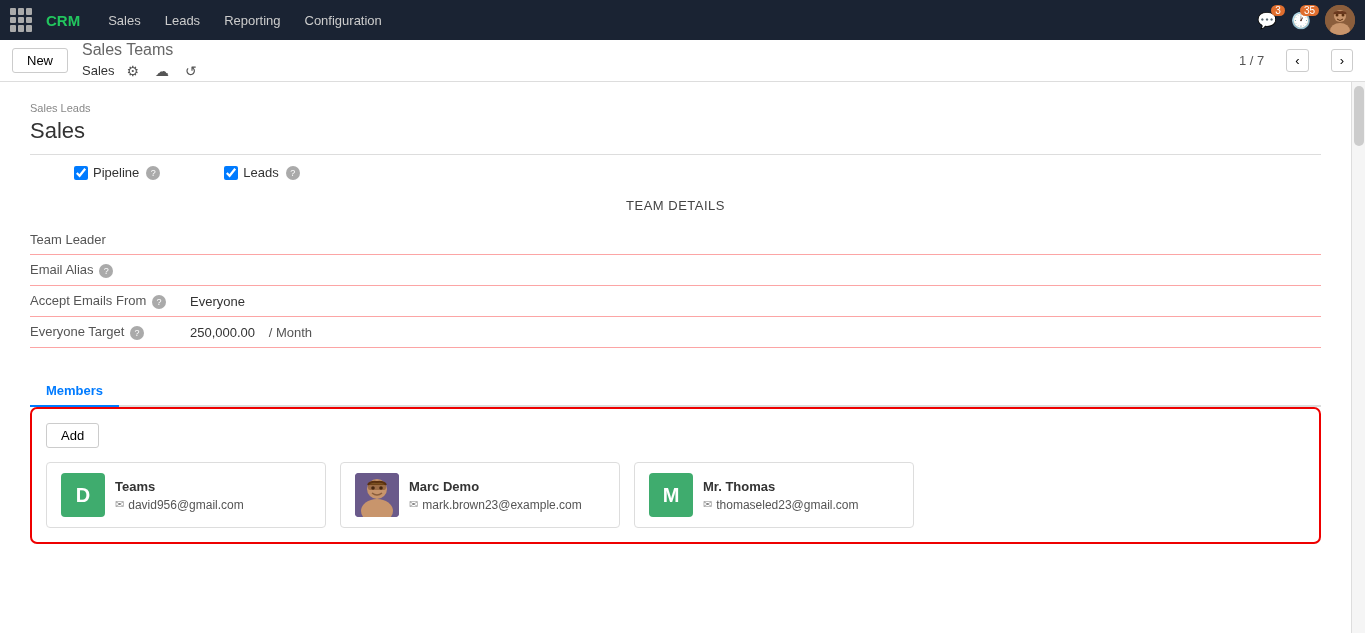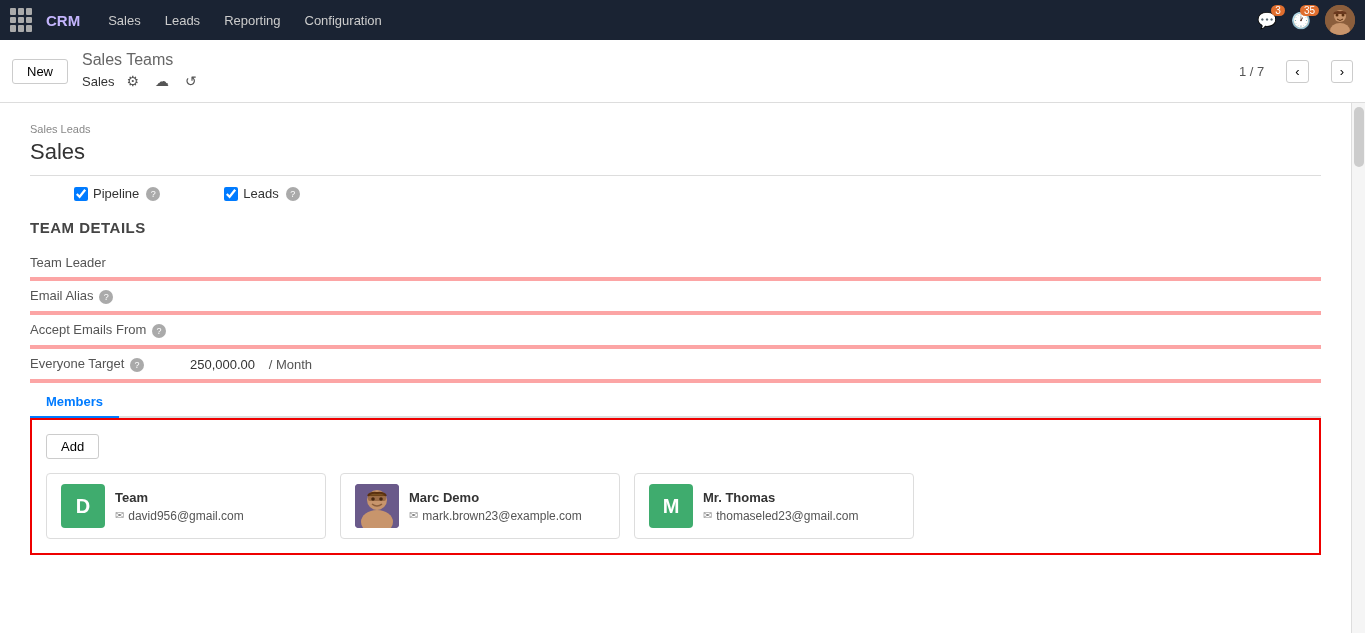--- a/index.html
+++ b/index.html
@@ -14,21 +14,21 @@
       padding: 0 10px;
       height: 40px;
       flex-shrink: 0;
     }
     .topnav-apps {
       width: 24px; height: 24px;
       display: grid; grid-template-columns: repeat(3,6px); gap: 2px;
       margin-right: 12px; cursor: pointer;
     }
     .topnav-apps span { background: #aaa; border-radius: 1px; }
-    .topnav-brand { color: #c4b5fd; font-weight: bold; font-size: 15px; margin-right: 18px; }
+    .topnav-brand { color: #22c55e; font-weight: bold; font-size: 15px; margin-right: 18px; }
     .topnav-menu { display: flex; gap: 4px; }
     .topnav-menu-item {
       color: #ccc; padding: 4px 10px; cursor: pointer; border-radius: 3px; font-size: 13px;
     }
     .topnav-right { margin-left: auto; display: flex; align-items: center; gap: 14px; }
     .topnav-icon { position: relative; cursor: pointer; color: #ccc; font-size: 16px; }
     .topnav-badge {
       position: absolute; top: -6px; right: -8px;
       background: #e06e2e; color: #fff; border-radius: 8px;
       font-size: 10px; padding: 0 4px; min-width: 14px; text-align: center;
@@ -36,21 +36,21 @@
     .topnav-avatar {
       width: 30px; height: 30px; border-radius: 50%; background: #8b5e3c;
       display: flex; align-items: center; justify-content: center; cursor: pointer; overflow: hidden;
     }
     .topnav-avatar svg { width: 30px; height: 30px; }
 
     
     .toolbar {
       background: #fff; border-bottom: 1px solid #ddd;
       display: flex; align-items: center; padding: 6px 12px;
-      height: 63px; flex-shrink: 0;
+      height: 42px; flex-shrink: 0;
     }
     .btn-new {
       border: 1px solid #ccc; background: #fff; padding: 4px 14px;
       cursor: pointer; font-size: 13px; border-radius: 3px; margin-right: 14px;
     }
     .breadcrumb { display: flex; flex-direction: column; }
     .breadcrumb-top { color: #666; font-size: 16px; cursor: pointer; }
     .breadcrumb-actions { display: flex; align-items: center; gap: 8px; margin-top: 2px; }
     .breadcrumb-current { font-size: 13px; color: #333; }
     .icon-btn {
@@ -78,40 +78,40 @@
     
     .section-label { font-size: 11px; color: #888; margin-bottom: 4px; }
     .record-title { font-size: 22px; color: #333; margin-bottom: 10px; }
     .divider { border: none; border-top: 1px solid #ddd; margin: 10px 0; }
 
     .checkboxes { display: flex; gap: 20px; margin-bottom: 18px; }
     .checkbox-item { display: flex; align-items: center; gap: 5px; font-size: 13px; color: #333; padding-left: 44px; }
     .checkbox-item input[type=checkbox] { accent-color: #007bff; width: 14px; height: 14px; }
     .help-icon { display: inline-block; width: 14px; height: 14px; border-radius: 50%; background: #aaa; color: #fff; font-size: 9px; text-align: center; line-height: 14px; cursor: pointer; margin-left: 2px; }
 
-    .team-details-header { font-size: 15px; font-weight: bold; color: #444; letter-spacing: 0.5px; margin-bottom: 12px; text-transform: uppercase; }
-    .form-row { display: flex; align-items: center; padding: 7px 0; border-bottom: 4px solid #fca5a5; }
+    .team-details-header { font-size: 13px; font-weight: normal; color: #444; letter-spacing: 0.5px; margin-bottom: 12px; text-transform: uppercase; text-align: center; }
+    .form-row { display: flex; align-items: center; padding: 7px 0; border-bottom: 1px solid #fca5a5; }
     .form-label { width: 160px; color: #555; font-size: 13px; flex-shrink: 0; }
     .form-value { flex: 1; color: #333; font-size: 13px; }
     .email-alias-row { display: flex; align-items: center; gap: 8px; }
     .email-input { border: none; outline: none; color: #0056b3; font-size: 13px; min-width: 80px; }
     .email-domain { color: #aaa; font-size: 13px; }
 
     
-    .members-tab-area { margin-top: 4px; }
+    .members-tab-area { margin-top: 28px; }
     .tab-bar { display: flex; border-bottom: 2px solid #ddd; margin-bottom: 0; }
     .tab {
       padding: 7px 16px; cursor: pointer; font-size: 13px; color: #555;
       border-bottom: 2px solid transparent; margin-bottom: -2px;
     }
     .tab.active { color: #007bff; border-bottom-color: #007bff; font-weight: bold; }
 
     
     .members-list-area {
-      border: 2px solid #e00; border-radius: 0; padding: 14px; margin-top: 0;
+      border: 2px solid #e00; border-radius: 7px; padding: 14px; margin-top: 0;
     }
     .btn-add {
       border: 1px solid #ccc; background: #fff; padding: 4px 14px;
       cursor: pointer; font-size: 13px; border-radius: 3px; margin-bottom: 14px;
       display: inline-block;
     }
     .member-cards { display: flex; gap: 14px; flex-wrap: wrap; }
     .member-card {
       border: 1px solid #ddd; border-radius: 4px; padding: 10px 14px;
       display: flex; align-items: center; gap: 10px; min-width: 280px;
@@ -221,20 +221,21 @@
         <span>Email Alias</span>
         <span class="help-icon">?</span>
       </span>
     </div>
 
     <div class="form-row">
       <span class="form-label">
         <span>Accept Emails From</span>
         <span class="help-icon">?</span>
       </span>
+      <span class="form-value">Everyone</span>
     </div>
 
     <div class="form-row">
       <span class="form-label">
         <span>Everyone Target</span>
         <span class="help-icon">?</span>
       </span>
       <span class="form-value">
         <span>250,000.00</span>
         <span style="margin-left: 10px; color: #555;">/ Month</span>
@@ -247,21 +248,21 @@
       </div>
       <div class="members-list-area">
         <button class="btn-add">Add</button>
         <div class="member-cards">
 
           <div class="member-card">
             <div class="member-avatar" style="background-color: #3fac6e;">
               D
             </div>
             <div class="member-info">
-              <span class="member-name">Team</span>
+              <span class="member-name">Teams</span>
               <span class="member-email">
                 <span class="email-icon">✉</span>
                 david956@gmail.com
               </span>
             </div>
           </div>
 
           <div class="member-card">
             <div class="member-avatar" style="background-color: #7b5ea7; overflow: hidden;">
               <svg viewBox="0 0 44 44" width="44" height="44" xmlns="http://www.w3.org/2000/svg">

